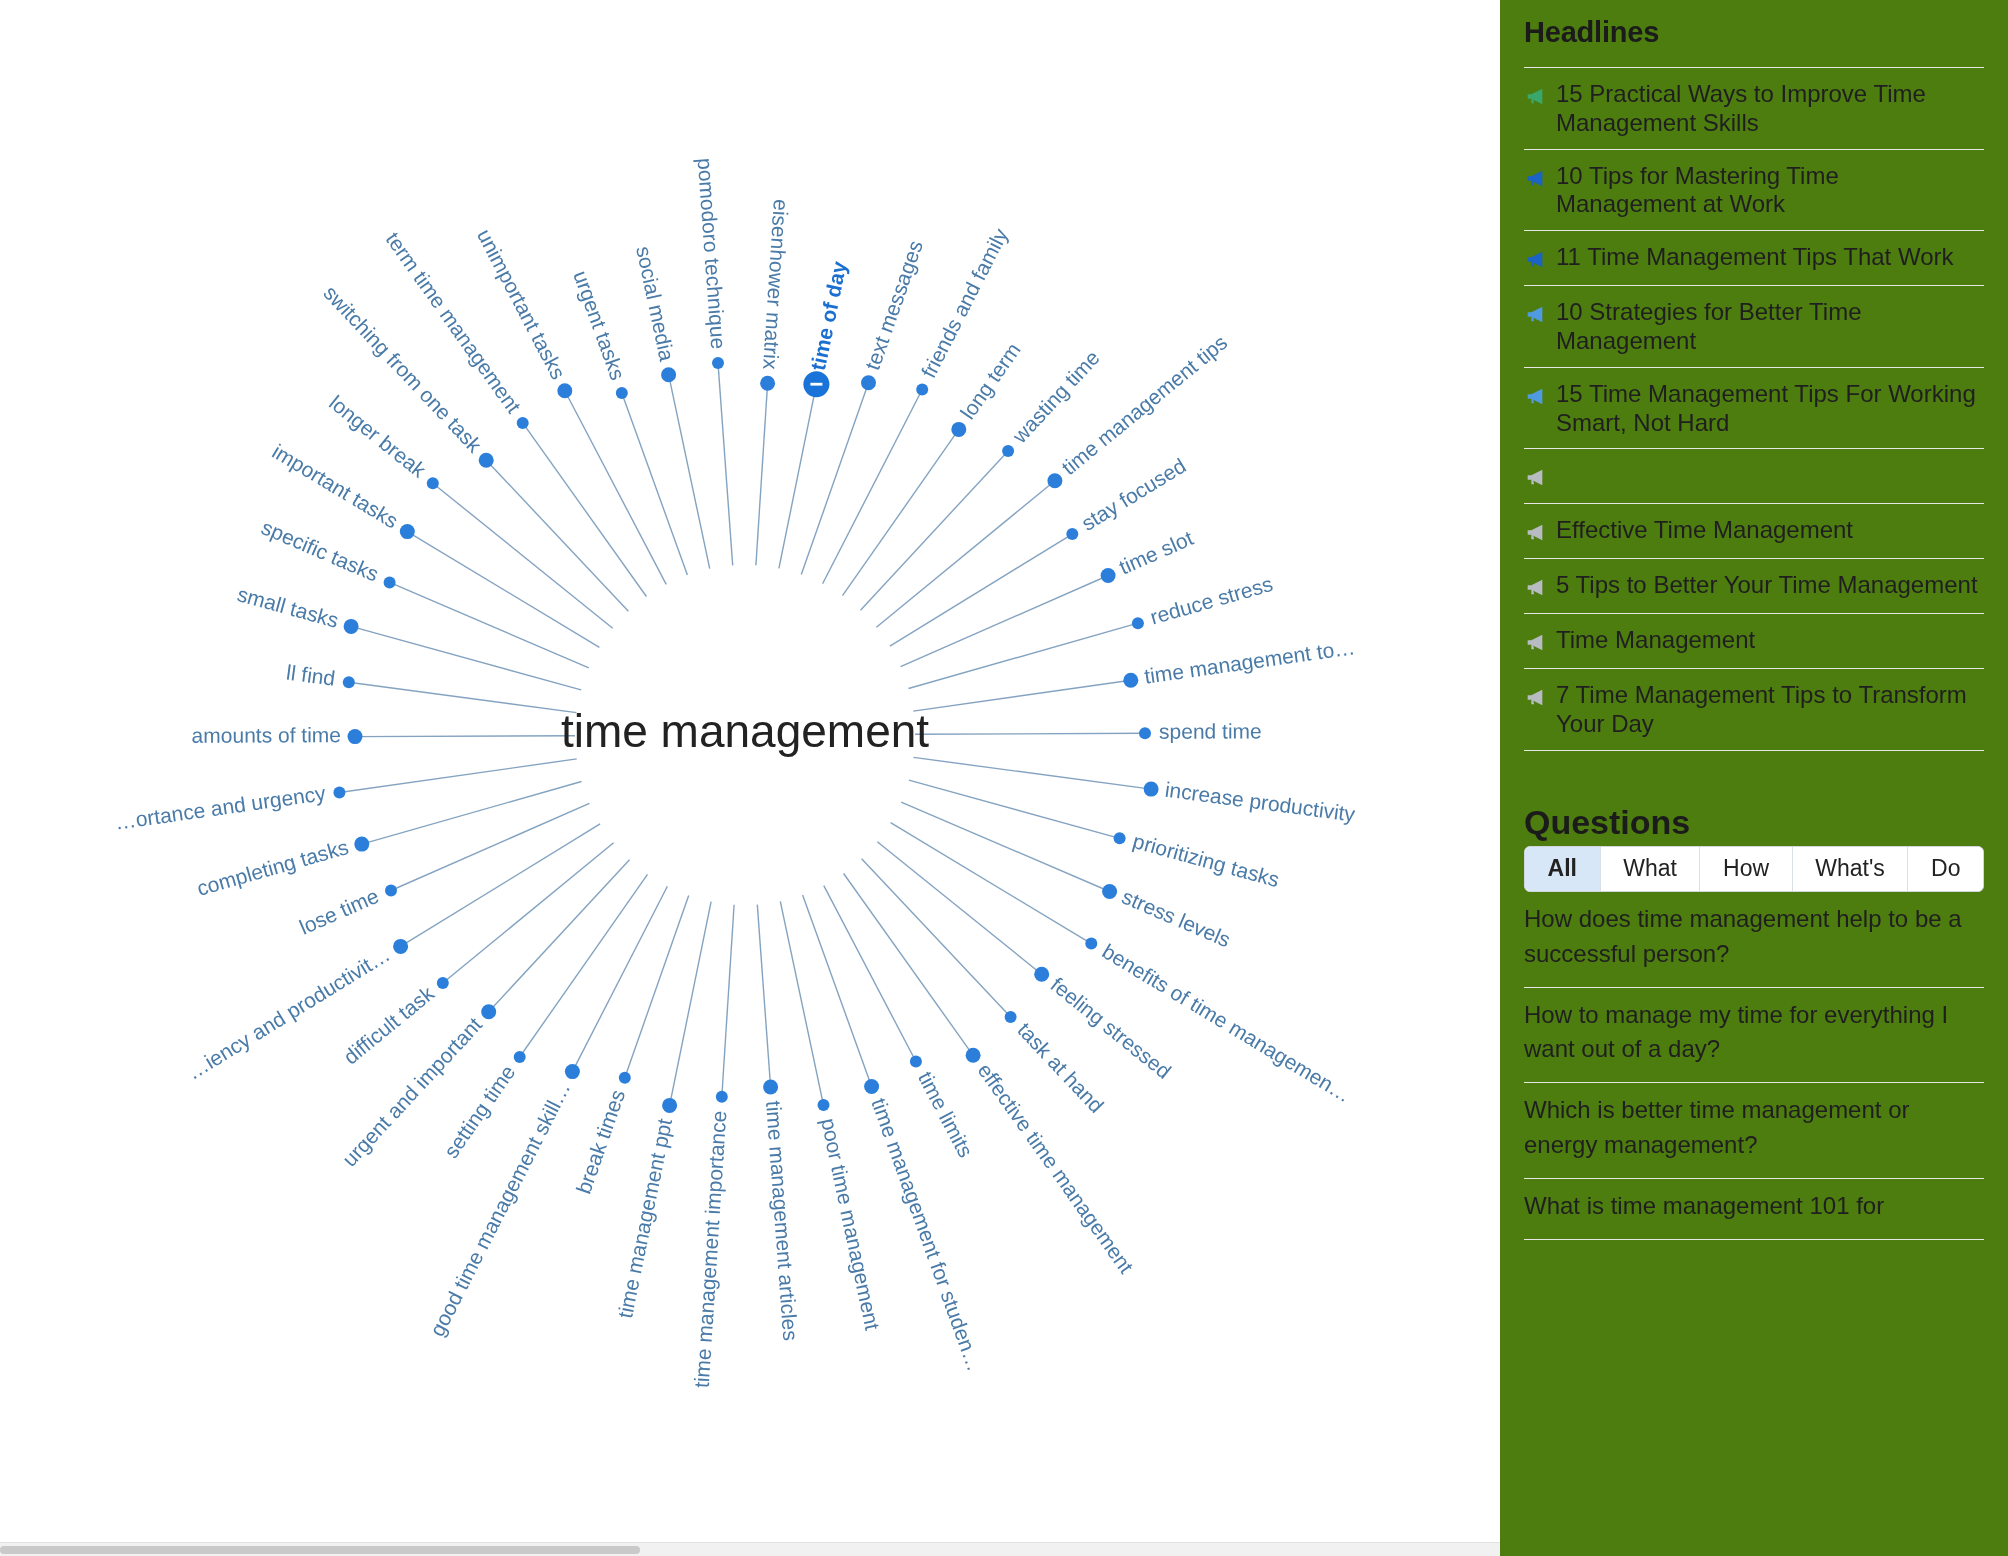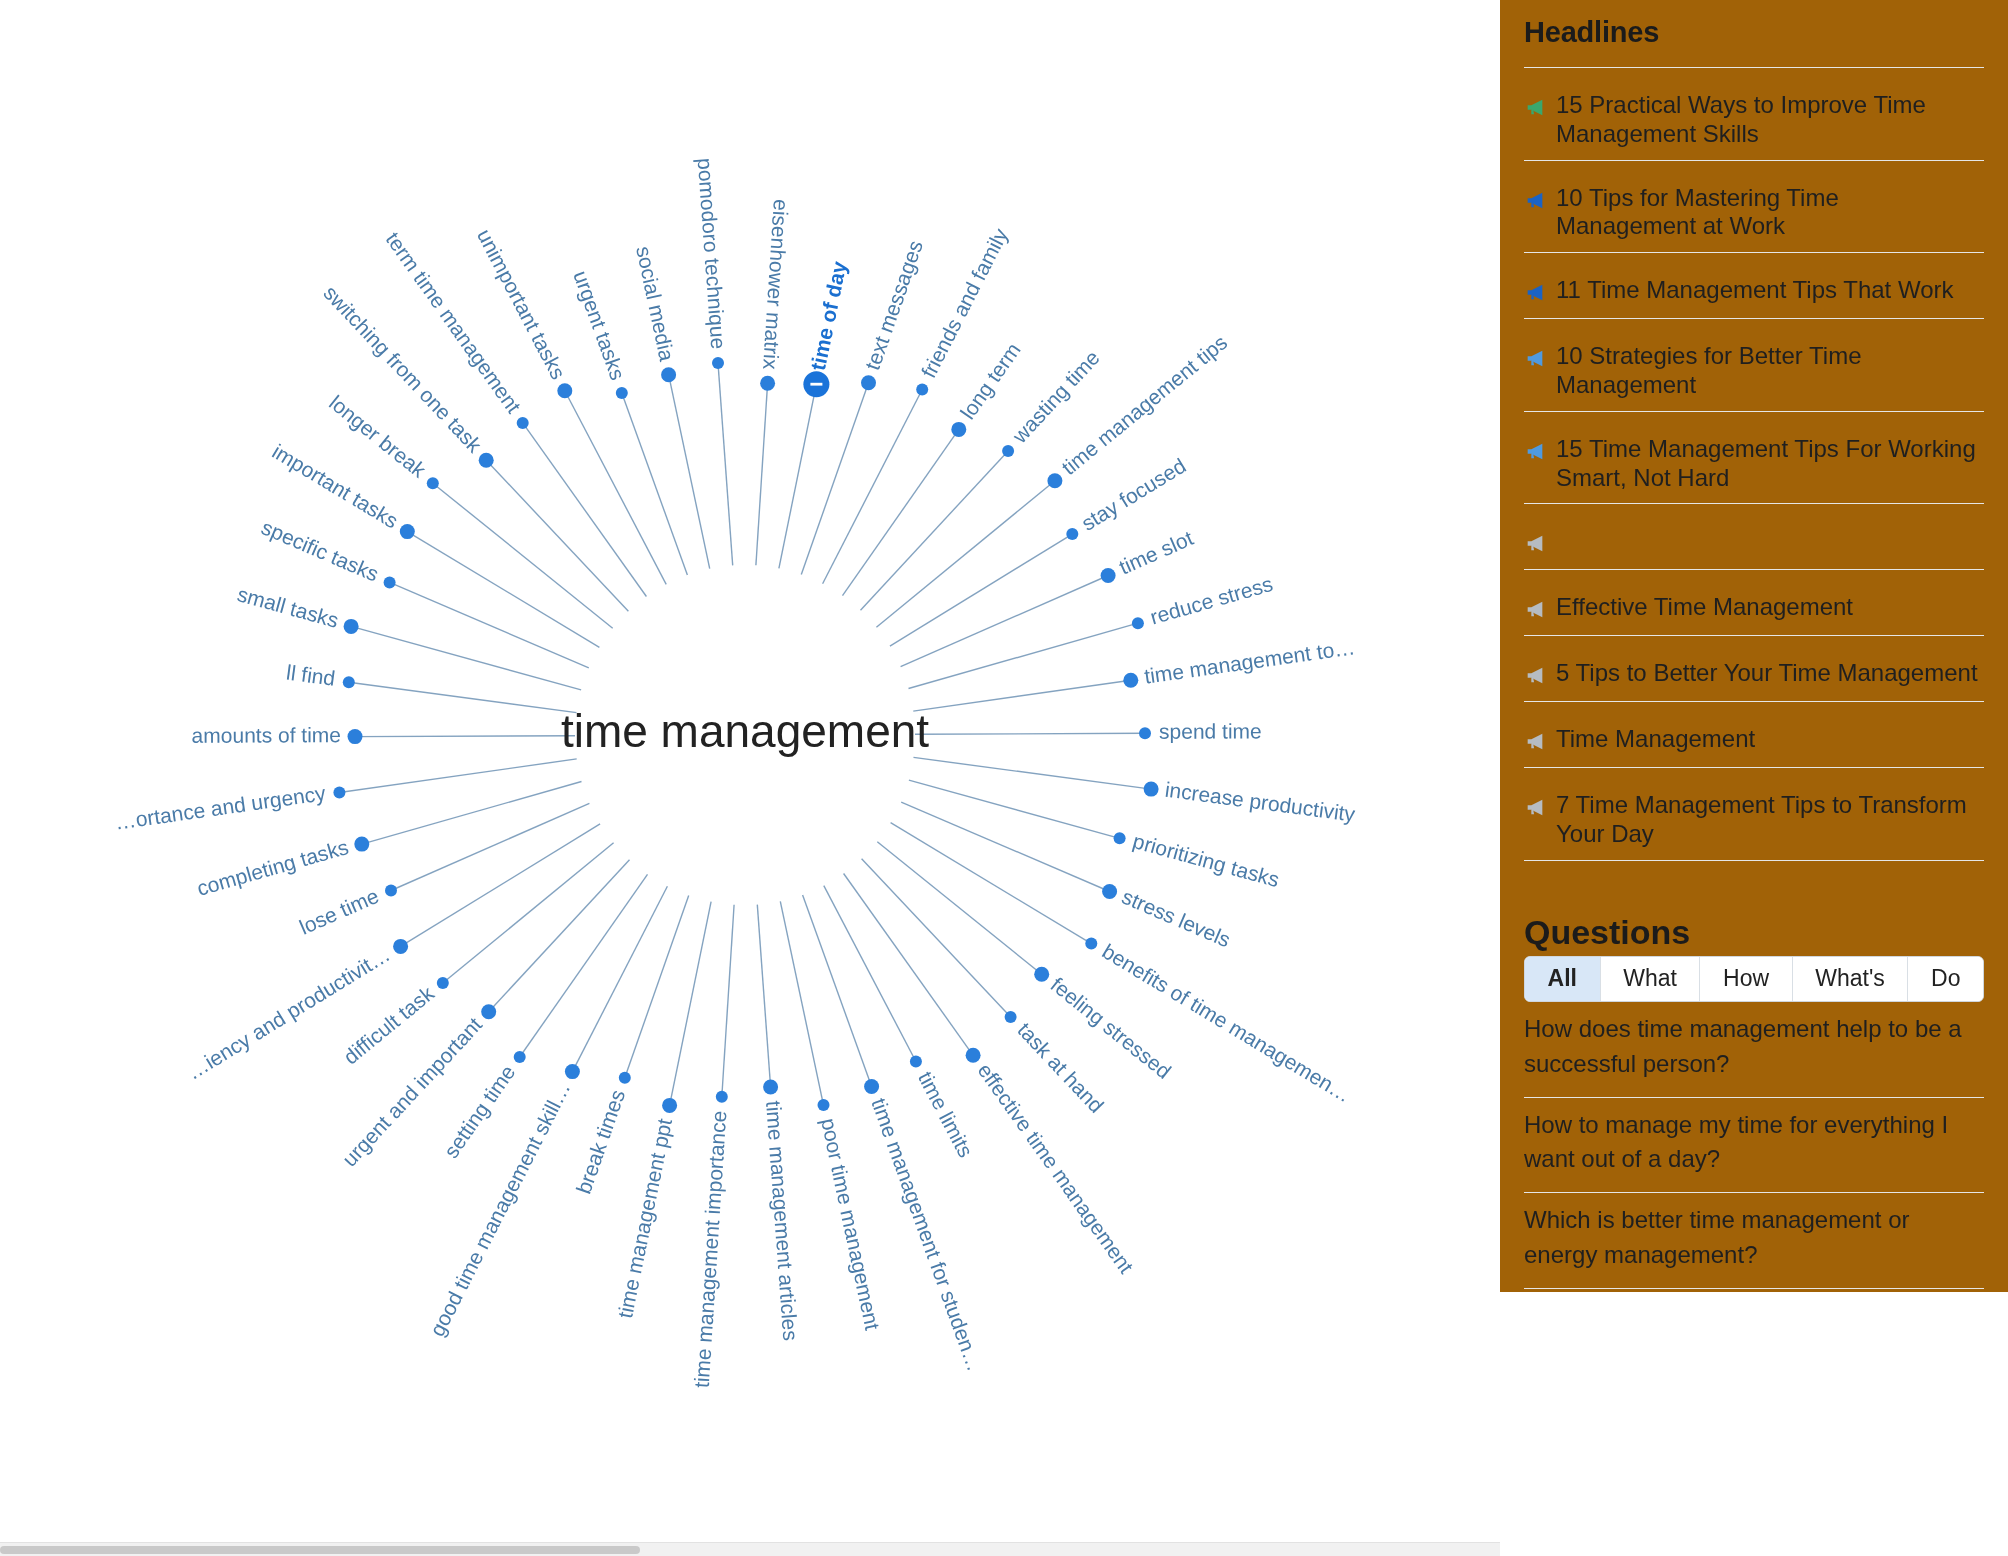--- a/index.html
+++ b/index.html
@@ -52,39 +52,39 @@
   }
   #bottom-scroll .thumb {
     position: absolute; left: 0; top: 3px;
     width: 640px; height: 8px;
     background: #c9c9c9; border-radius: 4px;
   }
 
   
   #sidebar {
     width: 508px;
-    height: 1292px;
+    height: 1556px;
     padding: 0 24px 0 24px;
-    background: #a16207;
+    background: #4d7c0f;
     overflow: hidden;
     position: relative;
   }
   .side-title {
     font-size: 29px;
     font-weight: bold;
     color: #1b1b1b;
     margin: 16px 0 18px 0;
     letter-spacing: -0.2px;
   }
   .hl-list { border-top: none; }
   .hl-item {
     display: flex;
     align-items: flex-start;
     gap: 10px;
-    padding: 23px 0 11px 0;
+    padding: 12px 0 11px 0;
     border-bottom: 1px solid #e6e6e6;
     cursor: pointer;
   }
   .hl-item:first-child { border-top: 1px solid #e6e6e6; }
   .megaphone { flex: 0 0 auto; margin-top: 5px; }
   .hl-text {
     font-size: 24px;
     line-height: 1.20;
     color: #1f1f1f;
   }

